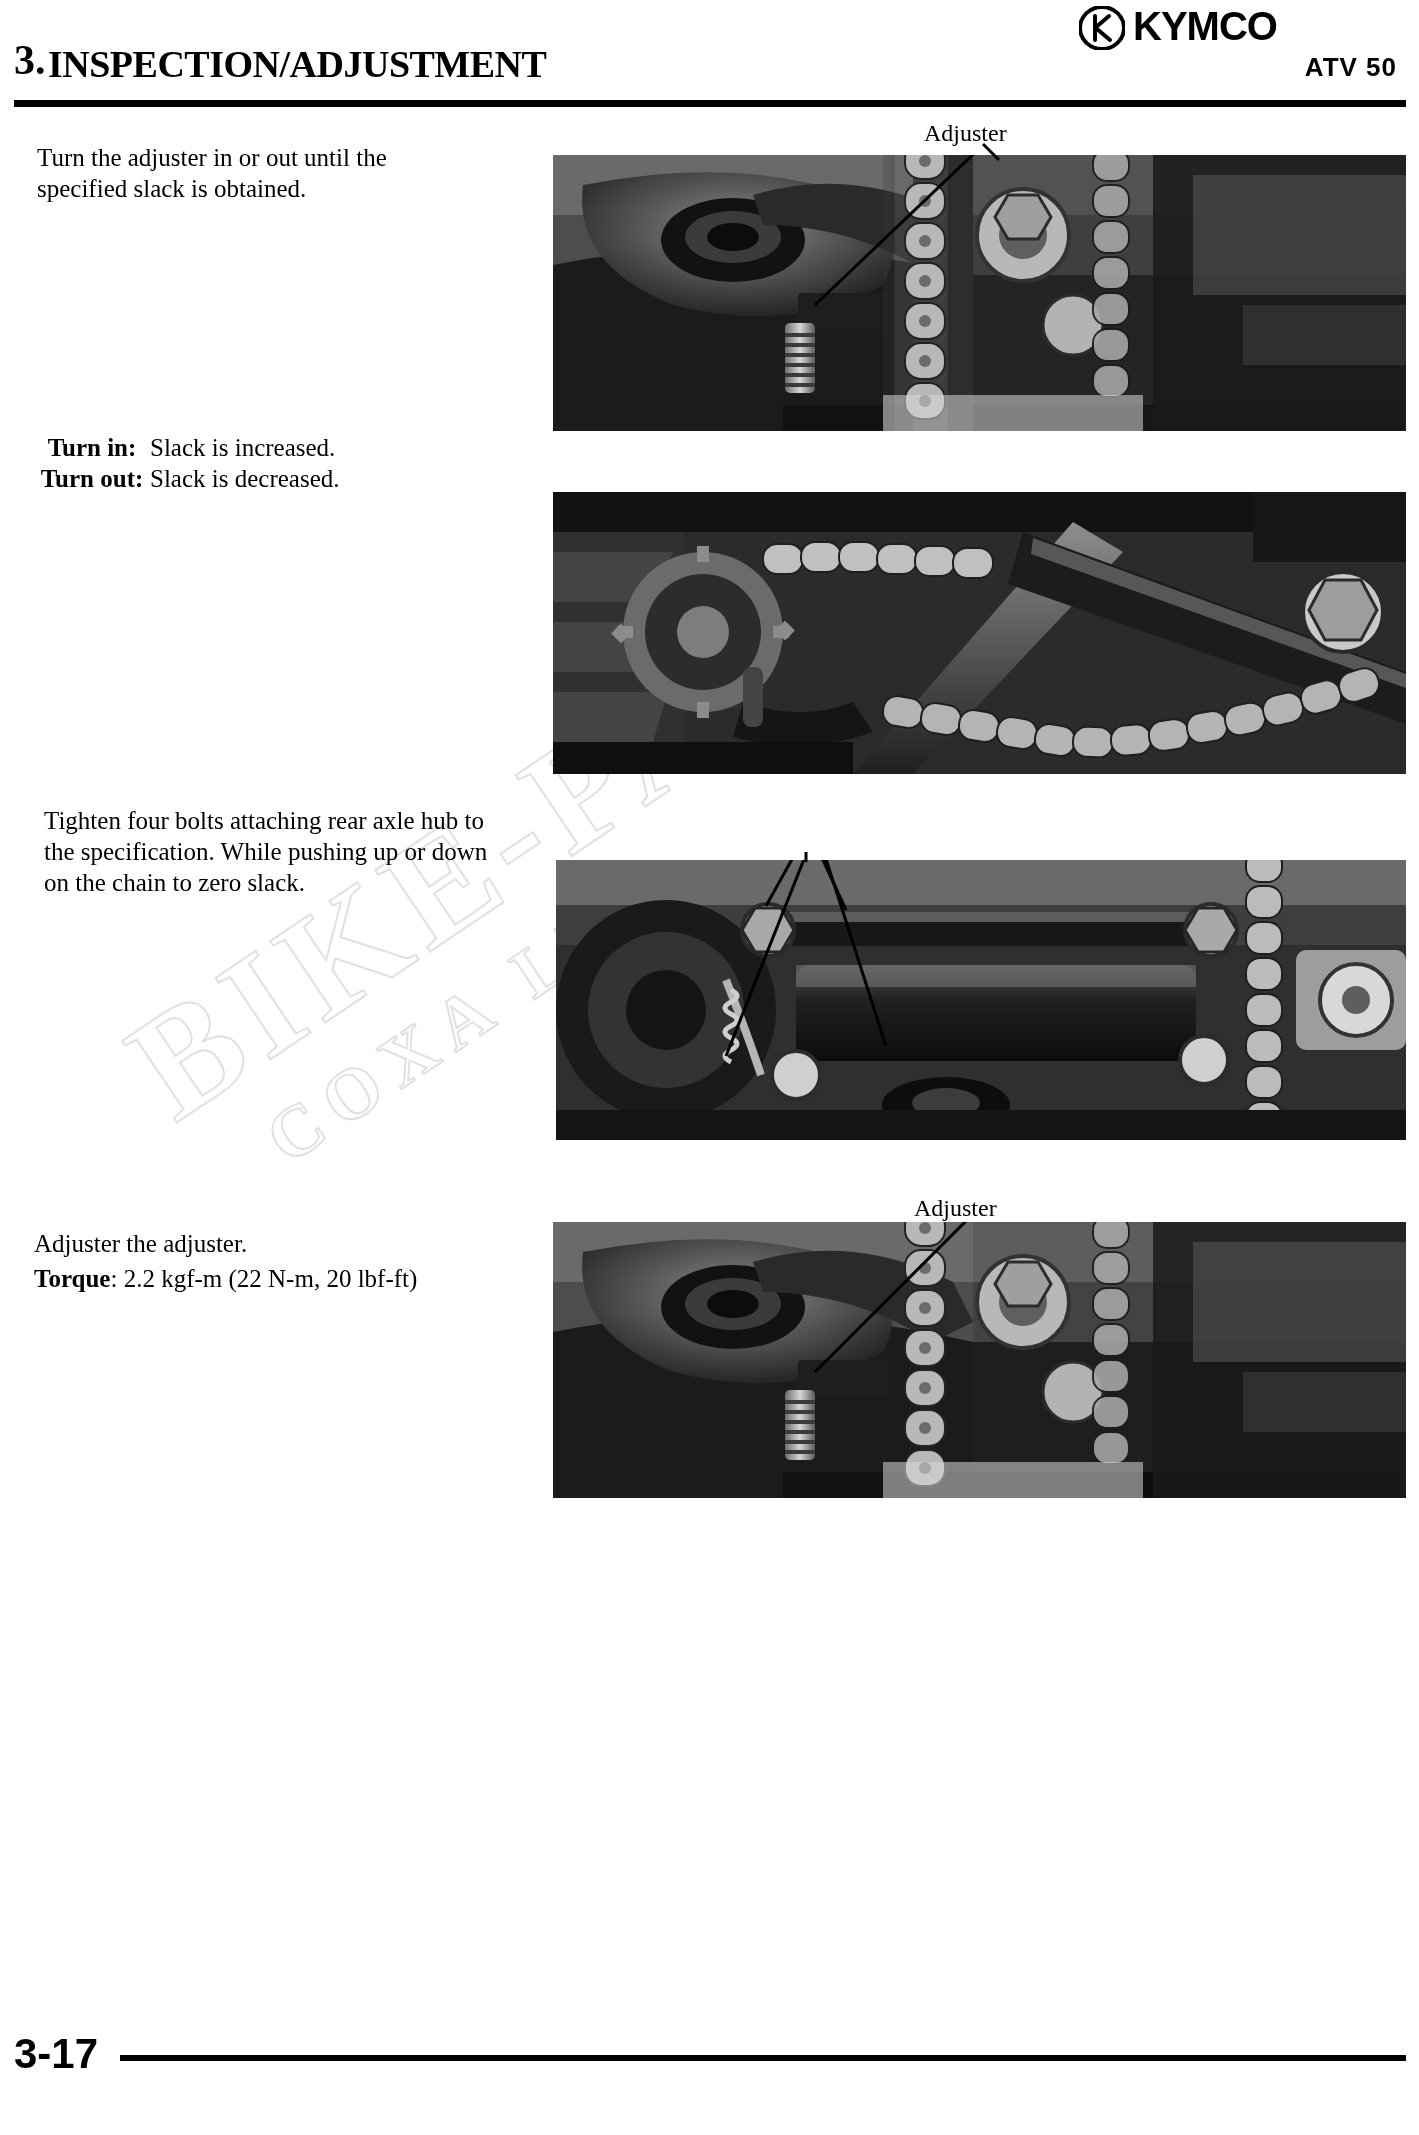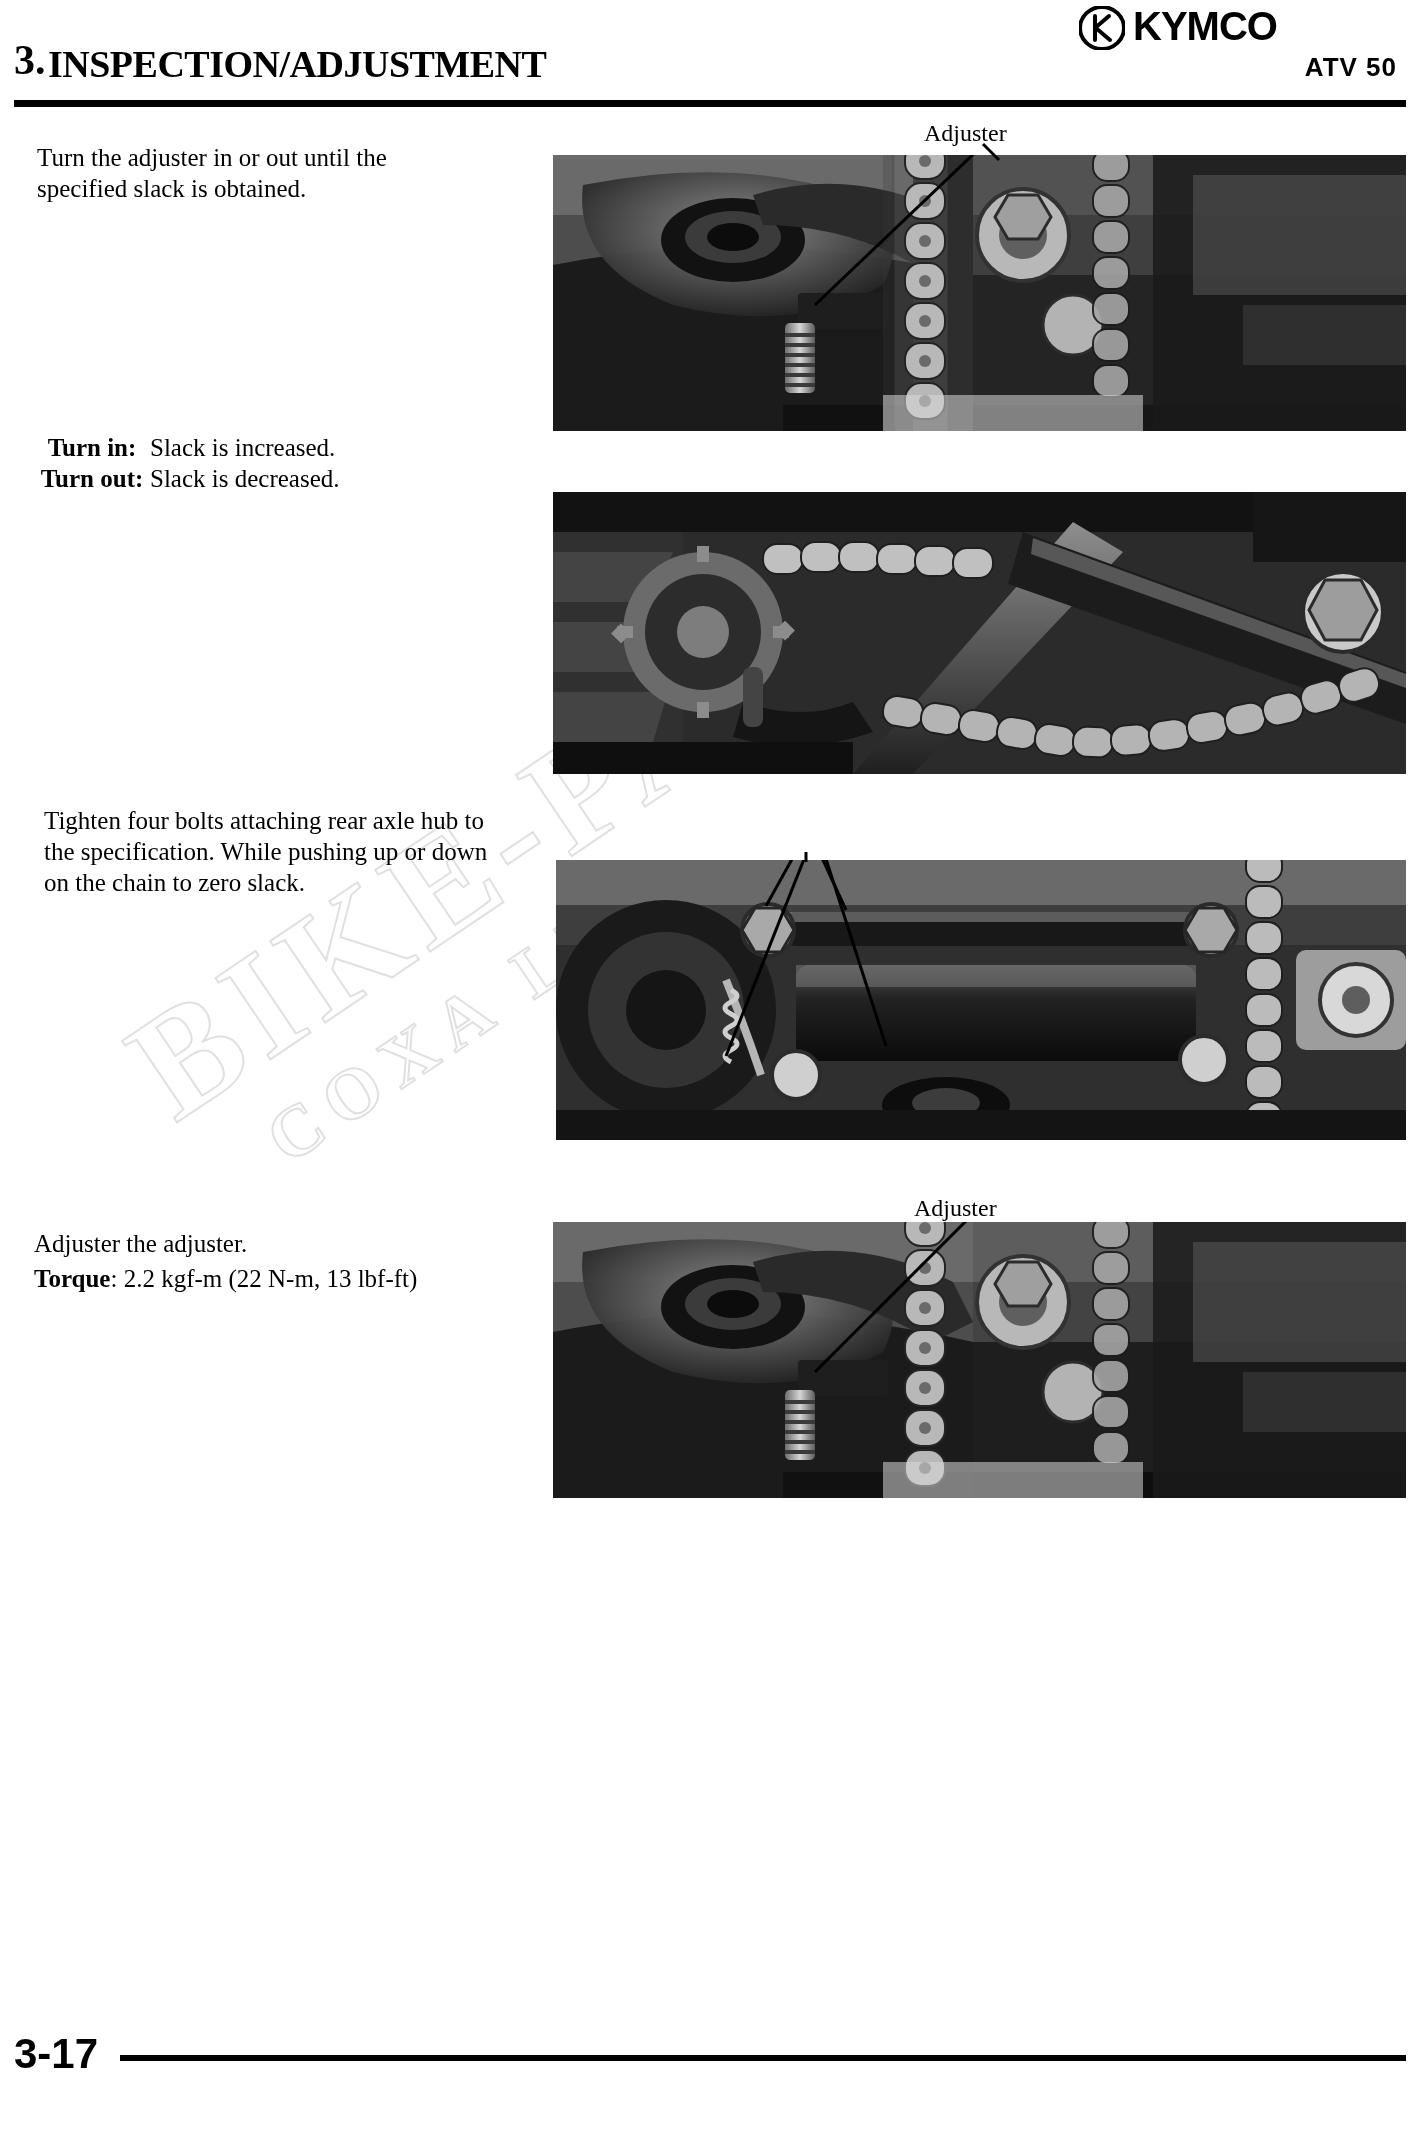--- a/index.html
+++ b/index.html
@@ -217,21 +217,21 @@
   </div>
 </div>
 
 <div class="para" id="p-tighten-bolts">
   <span>Tighten four bolts attaching rear axle hub to the specification. While pushing up or down on the chain to zero slack.</span>
 </div>
 
 <div class="para" id="p-tighten-adj">
   <span>Adjuster the adjuster.</span>
   <div style="margin-top:4px;">
-    <b>Torque</b><span>: 2.2 kgf-m (22 N-m, 13 lbf-ft)</span>
+    <b>Torque</b><span>: 2.2 kgf-m (22 N-m, 20 lbf-ft)</span>
   </div>
 </div>
 
 <span class="callout" id="cap-adjuster1">Adjuster</span>
 <div class="fig" id="fig1">
   <svg class="fig-img" viewBox="0 0 853 276" preserveAspectRatio="none">
     <defs>
       <linearGradient id="g1a" x1="0" y1="0" x2="0" y2="1">
         <stop offset="0%" stop-color="#9a9a9a"></stop>
           <stop offset="45%" stop-color="#4a4a4a"></stop>

